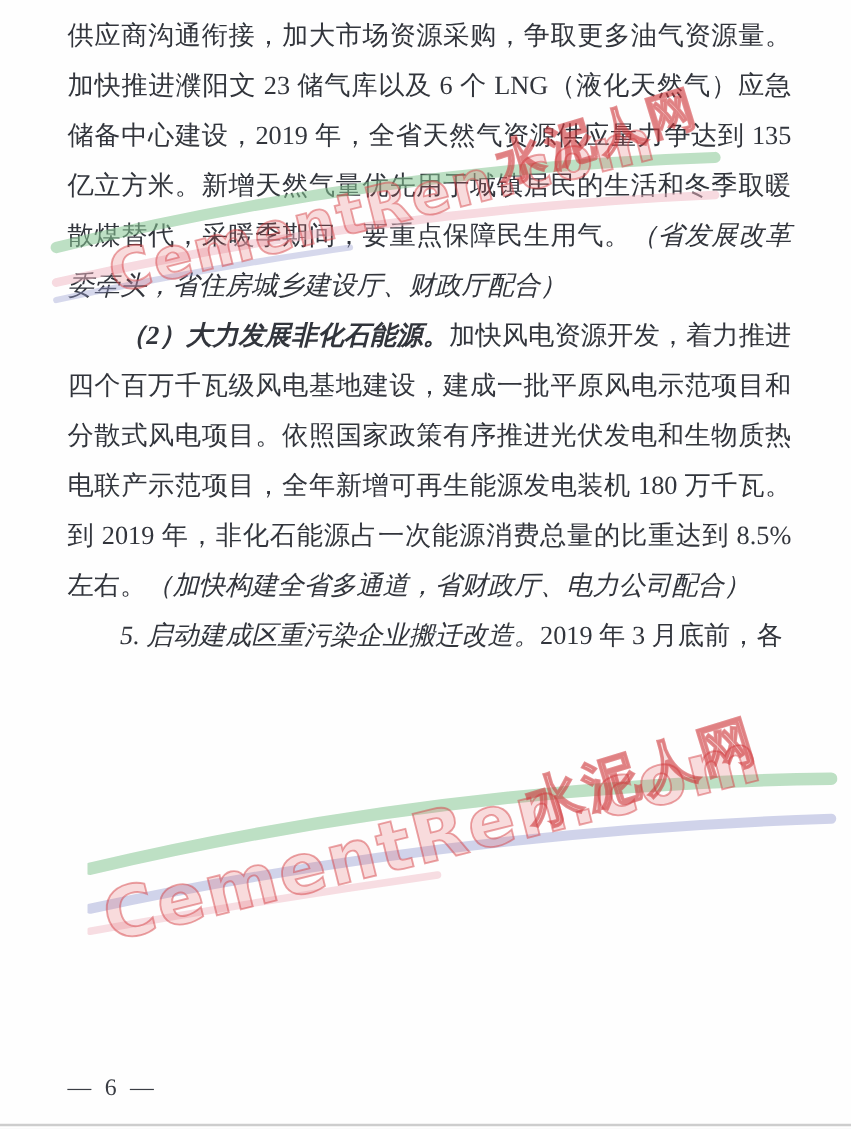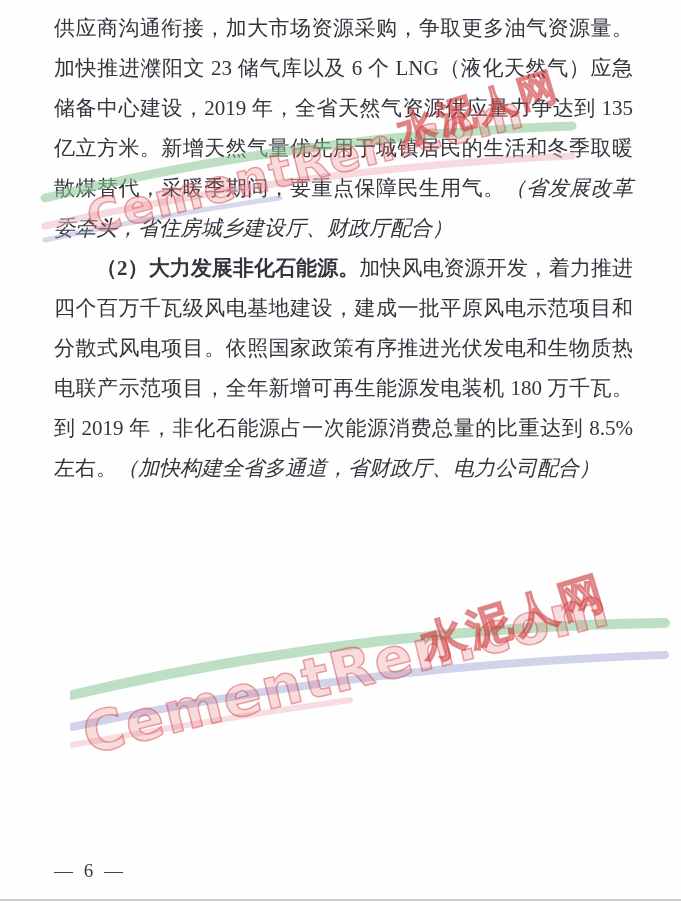--- a/index.html
+++ b/index.html
@@ -20,21 +20,21 @@
     width: 579px;
     color: #32353c;
     font-size: 21px;
     line-height: 40px;
     text-align: justify;
     text-justify: inter-ideograph;
     z-index: 1;
   }
   .para { margin: 0; }
   .para.indent { text-indent: 2em; }
-  .seg-head { font-weight: bold; }
+  .seg-head { font-weight: bold; font-style: italic; }
   .seg-kai  { font-style: italic; }
   .seg-body { font-style: normal; }
   .page-number {
     position: absolute;
     left: 54px; top: 860px;
     font-size: 19px;
     letter-spacing: 3px;
     color: #3a3d44;
     z-index: 1;
   }
@@ -106,19 +106,20 @@
     <div class="wm-logo">水泥人网</div>
   </div>
 
   <div class="text-block">
     <p class="para"><span class="seg-body">供应商沟通衔接，加大市场资源采购，争取更多油气资源量。加快推进濮阳文 23 储气库以及 6 个 LNG（液化天然气）应急储备中心建设，2019 年，全省天然气资源供应量力争达到 135 亿立方米。新增天然气量优先用于城镇居民的生活和冬季取暖散煤替代，采暖季期间，要重点保障民生用气。</span><span class="seg-kai">（省发展改革委牵头，省住房城乡建设厅、财政厅配合）</span></p>
 
     <p class="para indent"><span class="seg-head">（2）大力发展非化石能源。</span><span class="seg-body">加快风电资源开发，着力推进四个百万千瓦级风电基地建设，建成一批平原风电示范项目和分散式风电项目。依照国家政策有序推进光伏发电和生物质热电联产示范项目，全年新增可再生能源发电装机 180 万千瓦。到 2019 年，非化石能源占一次能源消费总量的比重达到 8.5%左右。</span><span class="seg-kai">（加快构建全省多通道，省财政厅、电力公司配合）</span></p>
 
 
 
+    <p class="para indent"><span class="seg-kai">5. 启动建成区重污染企业搬迁改造。</span><span class="seg-body">2019 年 3 月底前，各</span></p>
   </div>
 
   <div class="page-number">— 6 —</div>
 
   <div class="scan-edge-bottom"></div>
 
 </div>
 
 </body></html>

